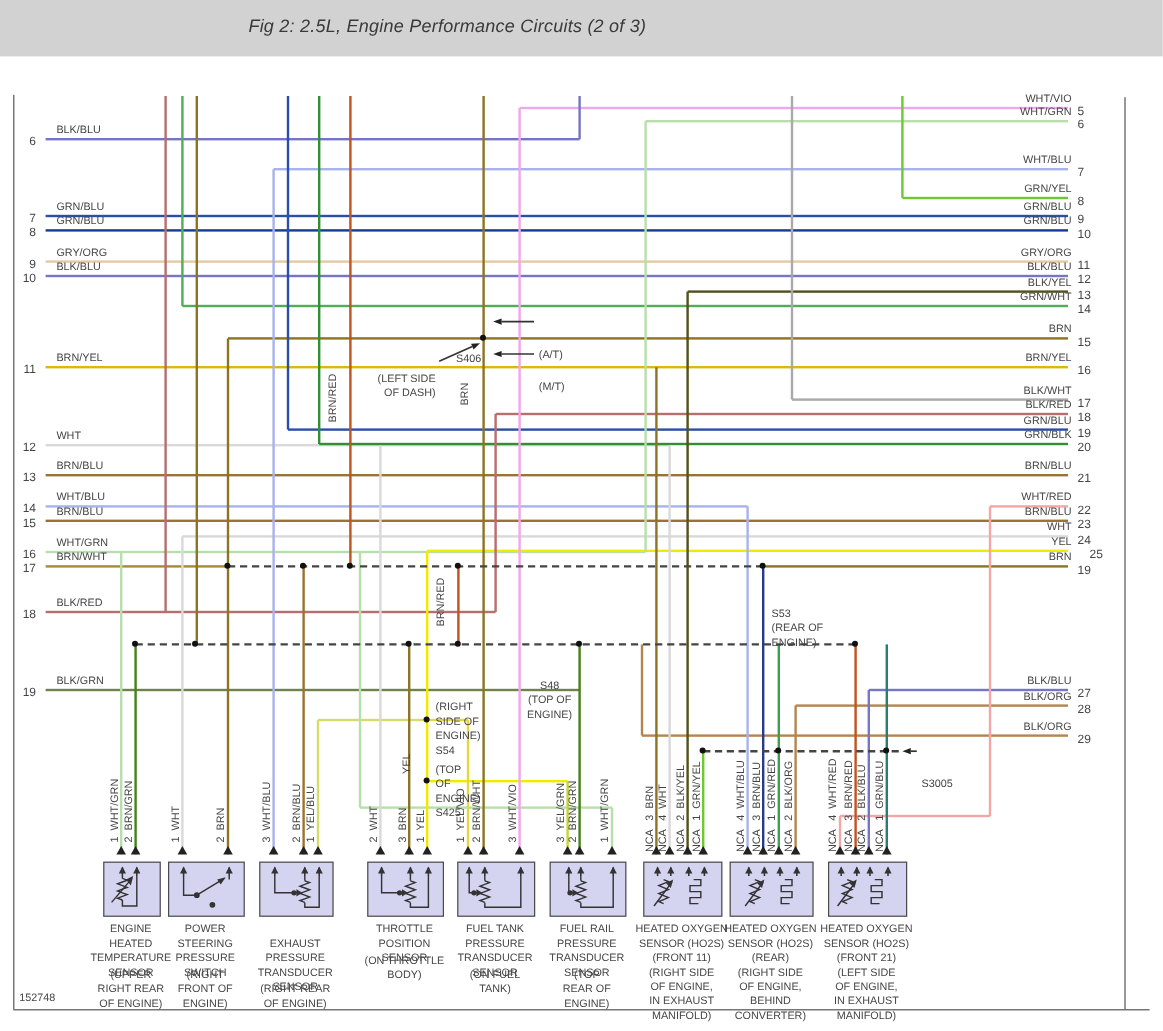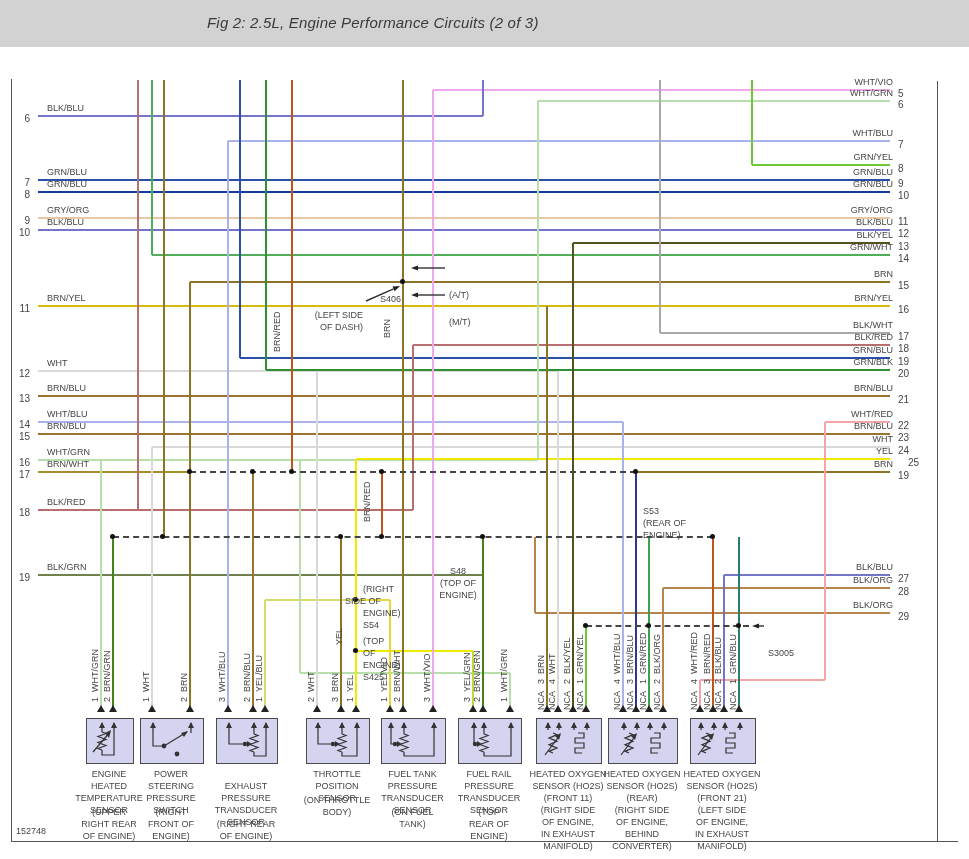--- a/index.html
+++ b/index.html
@@ -222,21 +222,21 @@
     <div class="ann" style="top:289px;left:449px;">(M/T)</div>
     <div class="ann" style="top:282px;left:253px;width:110px;text-align:right;">(LEFT SIDE</div>
     <div class="ann" style="top:294px;left:253px;width:110px;text-align:right;">OF DASH)</div>
     <div class="ann" style="top:478px;left:643px;">S53</div>
     <div class="ann" style="top:490px;left:643px;">(REAR OF</div>
     <div class="ann" style="top:502px;left:643px;">ENGINE)</div>
     <div class="ann" style="top:538px;left:403px;width:110px;text-align:center;">S48</div>
     <div class="ann" style="top:550px;left:403px;width:110px;text-align:center;">(TOP OF</div>
     <div class="ann" style="top:562px;left:403px;width:110px;text-align:center;">ENGINE)</div>
     <div class="ann" style="top:556px;left:363px;">(RIGHT</div>
-    <div class="ann" style="top:568px;left:345px;text-align:right;">SIDE OF</div>
+    <div class="ann" style="top:568px;left:363px;text-align:right;">SIDE OF</div>
     <div class="ann" style="top:580px;left:363px;">ENGINE)</div>
     <div class="ann" style="top:592px;left:363px;">S54</div>
     <div class="ann" style="top:608px;left:363px;">(TOP</div>
     <div class="ann" style="top:620px;left:363px;">OF</div>
     <div class="ann" style="top:632px;left:363px;">ENGINE)</div>
     <div class="ann" style="top:644px;left:363px;">S425</div>
     <div class="ann" style="top:620px;left:768px;">S3005</div>
     <div class="vlbl" style="left:272px;top:352px">BRN/RED</div>
     <div class="vlbl" style="left:382px;top:338px">BRN</div>
     <div class="vlbl" style="left:362px;top:522px">BRN/RED</div>

